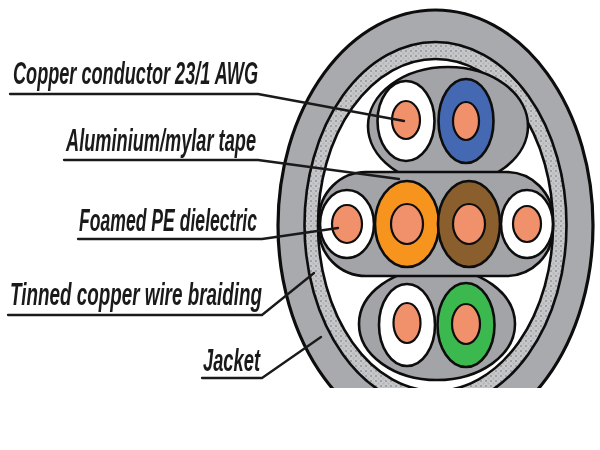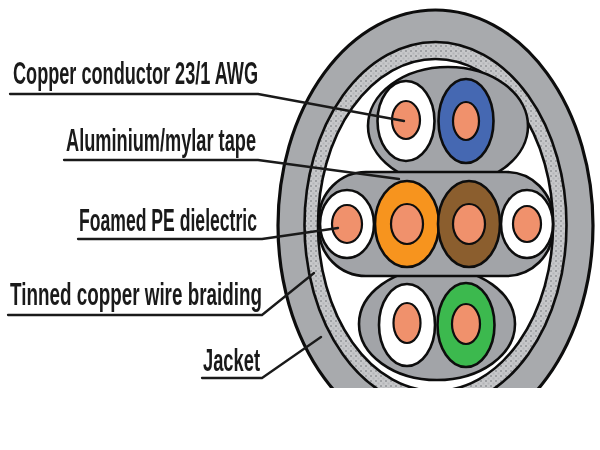--- a/index.html
+++ b/index.html
@@ -1,17 +1,17 @@
 <!DOCTYPE html>
 <html><head>
 <meta charset="utf-8">
 <style>
   html,body{margin:0;padding:0;background:#ffffff;}
   .stage{position:relative;width:600px;height:388px;background:#ffffff;overflow:hidden;
-         font-family:"Liberation Sans",sans-serif;}
+         font-family:"Liberation Sans",sans-serif;font-style:italic;}
   svg{display:block;}
   .outl{stroke:#0d0d0d;}
   .callout-line{fill:none;stroke:#1a1a1a;stroke-width:2.3;stroke-linecap:round;stroke-linejoin:round;}
   .lbl{font-family:"Liberation Sans",sans-serif;font-weight:bold;font-size:32px;}
 </style>
 </head>
 <body>
 
 <div class="stage">
 <svg width="600" height="450" viewBox="0 0 600 450">

